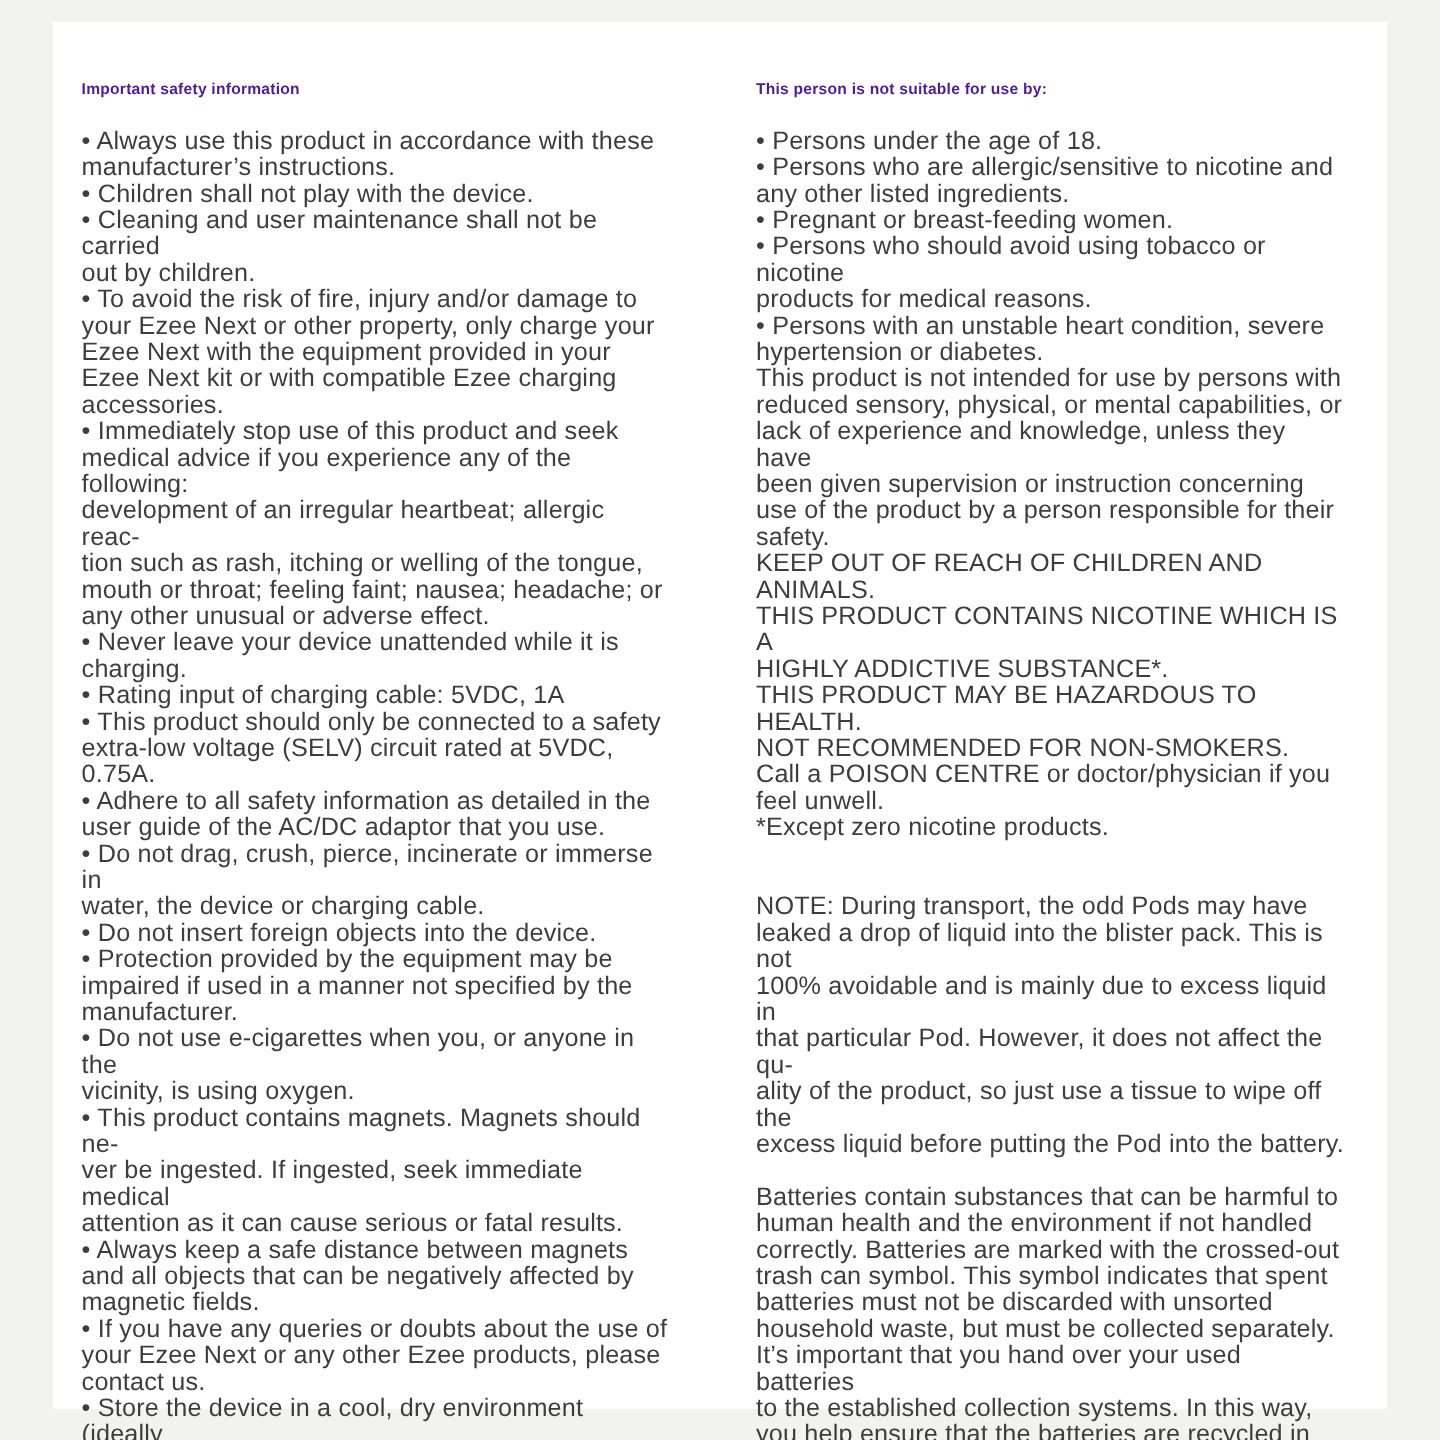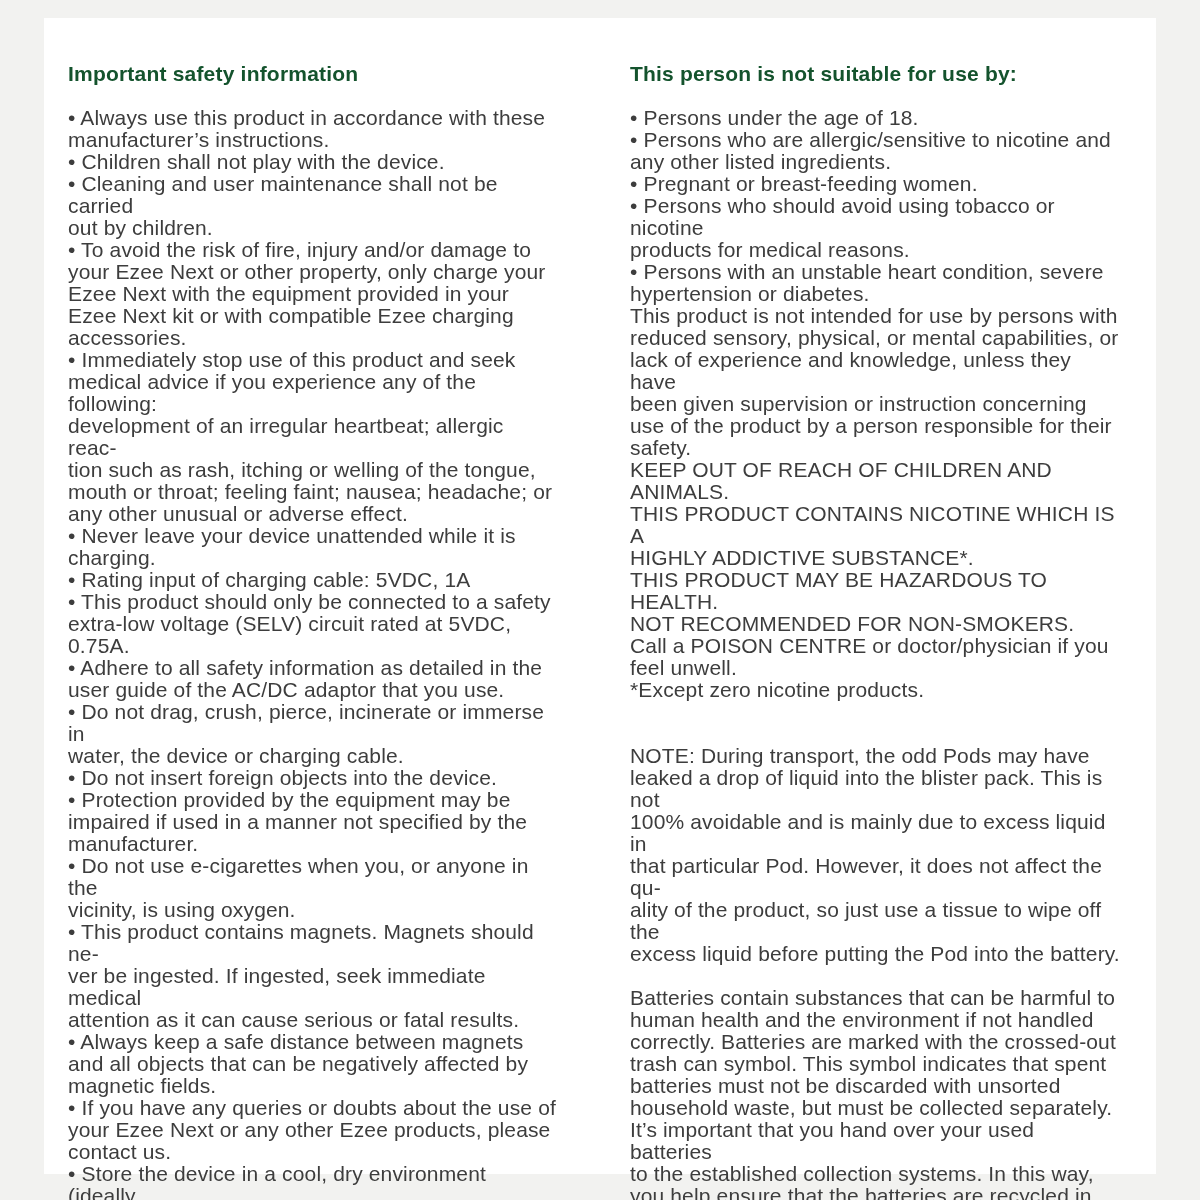--- a/index.html
+++ b/index.html
@@ -21,25 +21,25 @@
     background: #ffffff;
     padding: 44px 36px 30px 24px;
     display: grid;
     grid-template-columns: 1fr 1fr;
     column-gap: 72px;
     align-content: start;
   }
   .col { min-width: 0; }
   .col h2 {
     margin: 0 0 21px 0;
-    font-size: 21px;
+    font-size: 13px;
     line-height: 24px;
     font-weight: 700;
     letter-spacing: 0.2px;
-    color: #14532d;
+    color: #4c1d95;
   }
   .col p.body-text {
     margin: 0;
     font-size: 21px;
     line-height: 22px;
     letter-spacing: 0.15px;
     white-space: pre-line;
     color: #3d3d3d;
   }
 </style>

